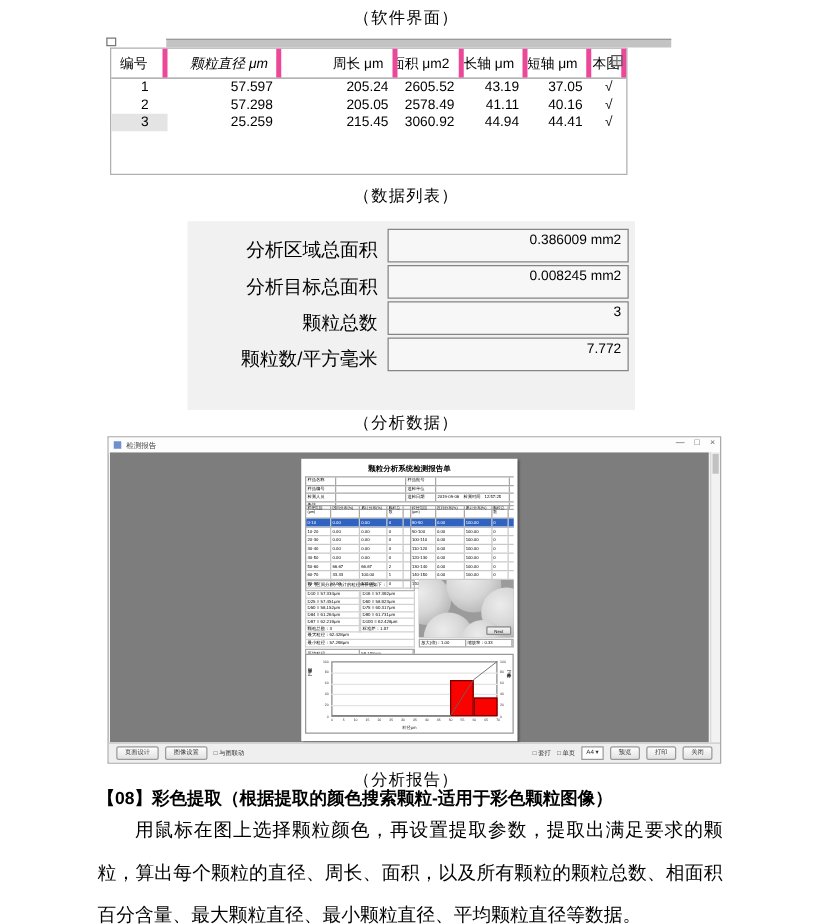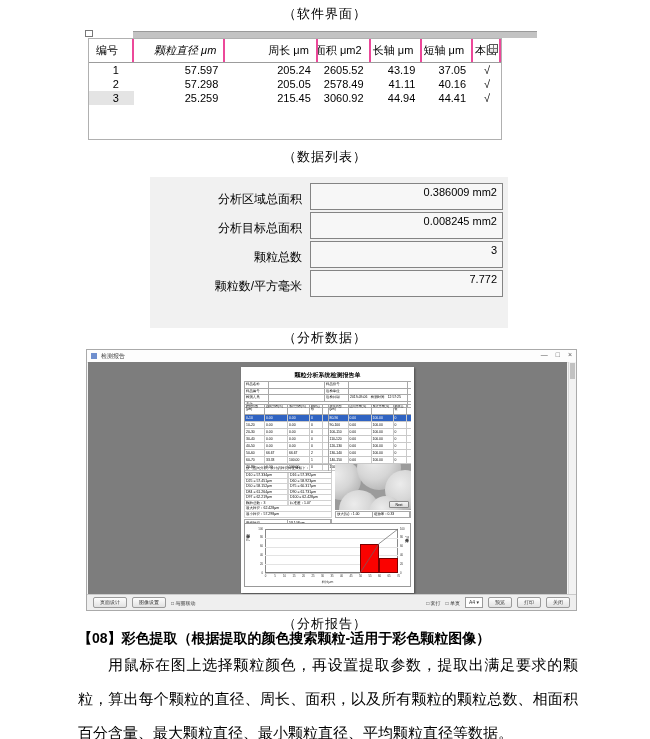--- a/index.html
+++ b/index.html
@@ -8,33 +8,33 @@
   .caption{position:absolute;left:0;width:650px;text-align:center;
            font-family:"Liberation Serif",serif;font-size:13px;letter-spacing:1px;}
 
   
   #corner-box{position:absolute;left:85px;top:30px;width:8px;height:7px;background:#fff;border:1px solid #777;box-sizing:border-box;}
   #scroll-strip{position:absolute;left:133px;top:31px;width:404px;height:6px;background:#c3c3c3;border-top:1px solid #9a9a9a;}
   #grid{position:absolute;left:88px;top:38px;width:414px;height:102px;background:#fff;
         border:1px solid #b0b0b0;box-sizing:border-box;font-size:11px;}
   .ghead{display:flex;height:23px;border-bottom:1px solid #9c9c9c;}
   .hcell{box-sizing:border-box;height:100%;display:flex;align-items:center;
-         border-right:2px solid #ec4899;padding:0 7px;white-space:nowrap;overflow:hidden;}
+         border-right:4px solid #ec4899;padding:0 7px;white-space:nowrap;overflow:hidden;}
   .grow{display:flex;height:14px;}
   .gcell{box-sizing:border-box;display:flex;align-items:center;padding:0 7px;white-space:nowrap;overflow:hidden;}
   .sel{background:#e4e4e4;}
   #grid-icon{position:absolute;right:3px;top:5px;width:9px;height:9px;border:1px solid #555;
              background:linear-gradient(#fff,#ddd);box-sizing:border-box;}
   #grid-icon::before{content:"";position:absolute;left:0;top:3px;width:7px;height:1px;background:#777;}
   #grid-icon::after{content:"";position:absolute;left:3px;top:0;width:1px;height:7px;background:#777;}
 
   
   #panel{position:absolute;left:150px;top:177px;width:358px;height:151px;background:#f1f1f1;}
   .arow{position:absolute;left:0;width:100%;height:27px;}
-  .albl{position:absolute;left:0;top:8px;width:152px;text-align:right;font-size:12px;}
+  .albl{position:absolute;left:0;top:8px;width:152px;text-align:right;font-size:15px;}
   .abox{position:absolute;right:5px;top:0;width:193px;height:27px;box-sizing:border-box;
         background:#f7f7f7;border:1px solid #848484;text-align:right;
         padding:2px 5px 0 0;font-size:11px;}
 
   
   #rwin{position:absolute;left:86px;top:349px;width:491px;height:262px;background:#f4f4f4;
         border:1px solid #aaa;box-sizing:border-box;}
   .titlebar{position:absolute;left:0;top:0;right:0;height:12px;background:#fdfdfd;border-bottom:1px solid #e4e4e4;}
   .ticon{position:absolute;left:4px;top:3px;width:6px;height:6px;background:#6f8fce;}
   .ttitle{position:absolute;left:14px;top:2px;font-size:6px;color:#444;}

